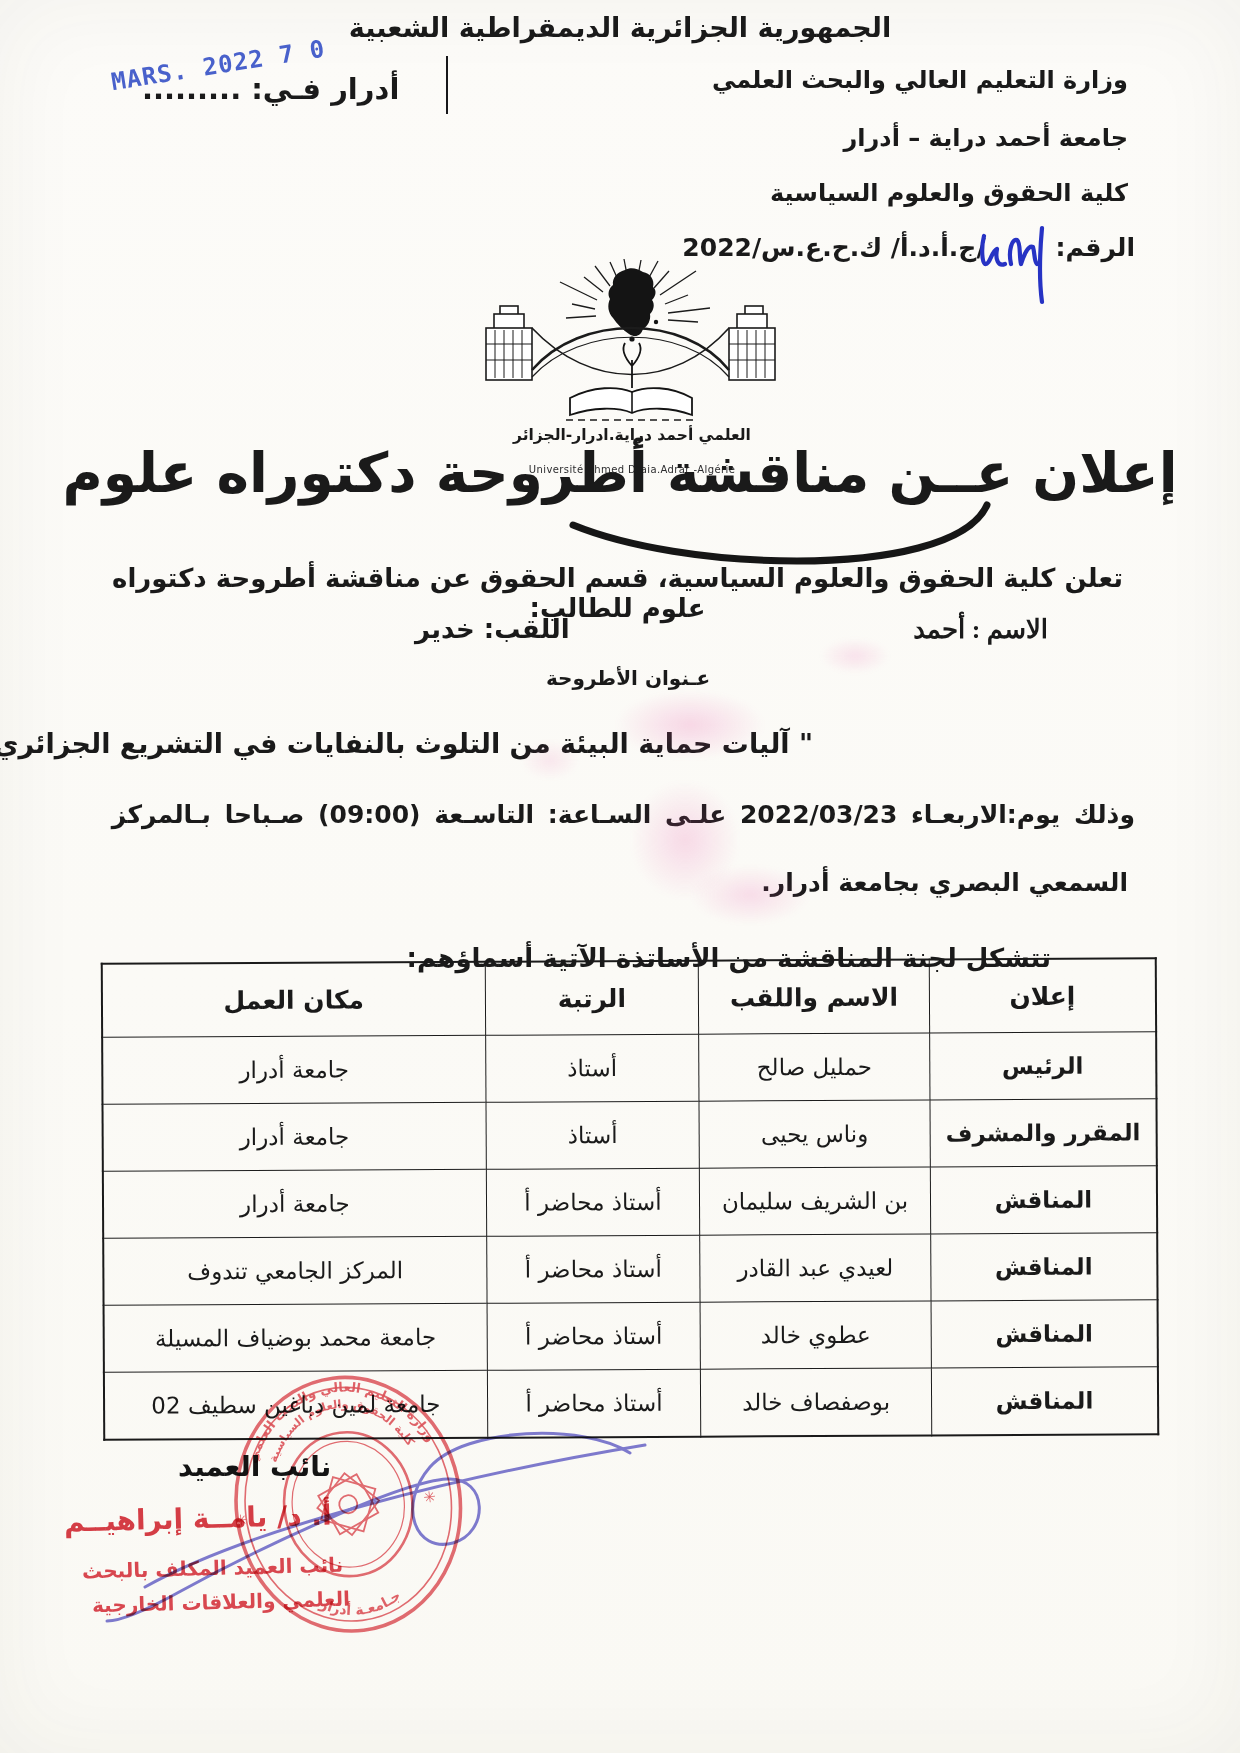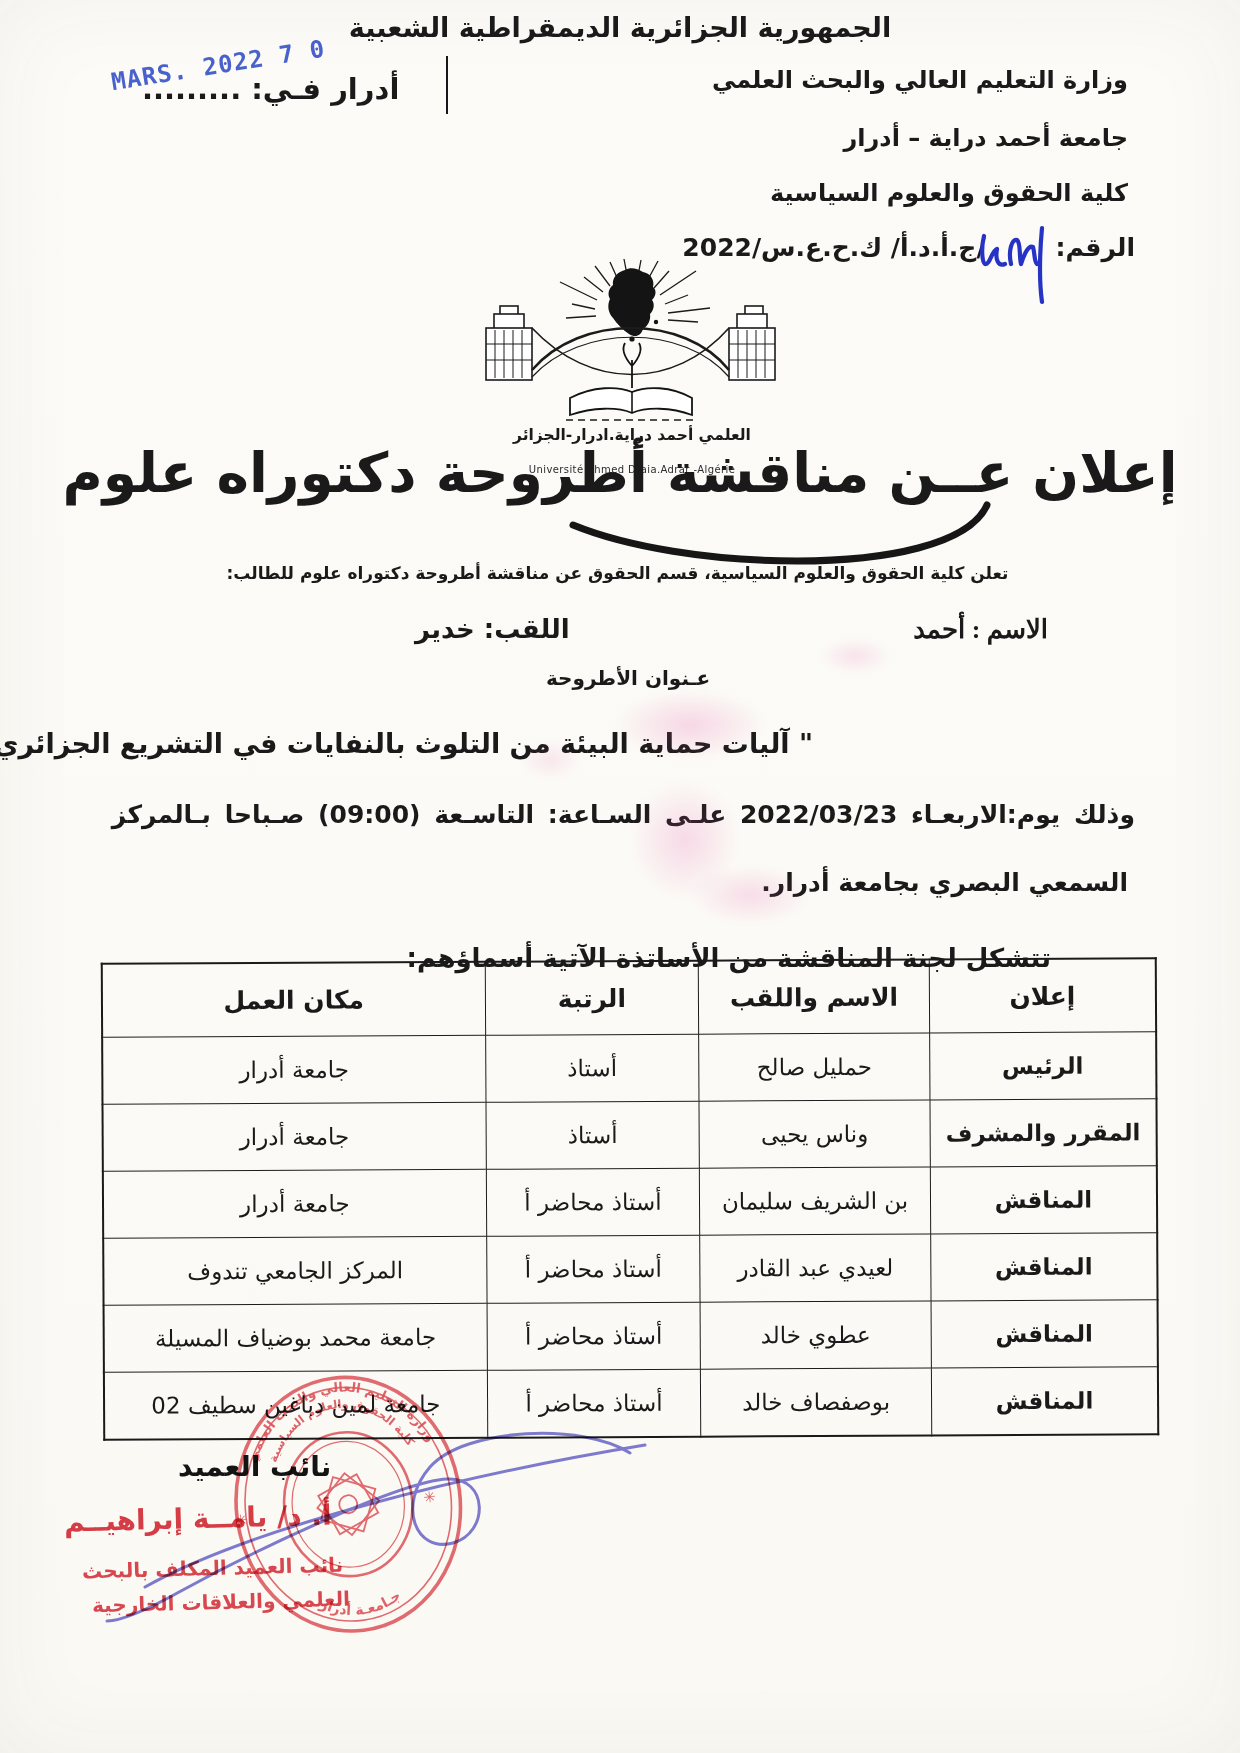--- a/index.html
+++ b/index.html
@@ -33,21 +33,21 @@
     transform:rotate(-9deg);transform-origin:left center;
     letter-spacing:1px;white-space:nowrap;opacity:.92;
   }
   
   .logo{top:258px;left:448px;width:368px;text-align:center;}
   .logo-caption-ar{font-size:15.5px;font-weight:bold;margin-top:-4px;}
   .logo-caption-fr{font-size:10px;font-weight:normal;color:#2c2c2e;letter-spacing:.4px;margin-top:20px;}
   
   .big-title{top:441px;right:30px;left:30px;text-align:center;font-size:55px;font-weight:bold;white-space:nowrap;}
   .swash{top:499px;left:565px;}
-  .intro{top:563px;right:95px;left:90px;text-align:center;font-size:17px;font-weight:bold;}
+  .intro{top:563px;right:95px;left:90px;text-align:center;font-size:26px;font-weight:bold;}
   .first-name{top:614px;right:192px;font-size:26px;font-weight:bold;font-family:Liberation Serif, serif;}
   .last-name{top:614px;left:415px;font-size:26px;font-weight:bold;}
   .thesis-heading{top:666px;right:0;left:16px;text-align:center;font-size:20px;font-weight:bold;}
   .thesis-title{top:728px;left:38px;width:775px;text-align:center;font-size:27px;font-weight:bold;white-space:nowrap;}
   .schedule{top:800px;right:105px;font-size:25px;font-weight:bold;word-spacing:5px;white-space:nowrap;}
   .venue{top:868px;right:112px;font-size:25px;font-weight:bold;}
   .committee-intro{top:943px;right:189px;font-size:26px;font-weight:bold;}
   
   .committee{top:960px;left:102px;width:1056px;border-collapse:collapse;direction:rtl;
     transform:rotate(-.3deg);transform-origin:center;}

